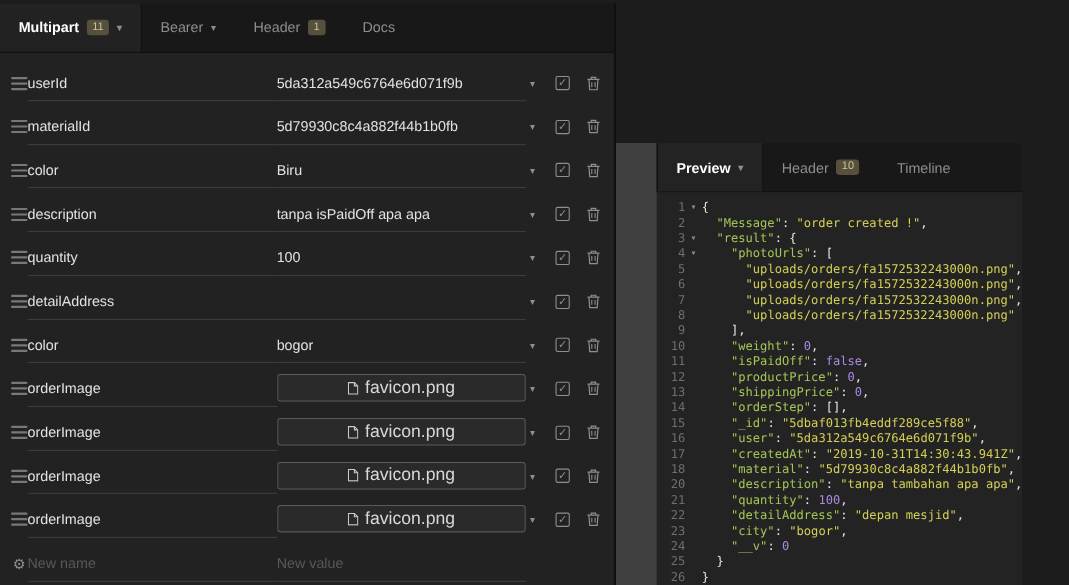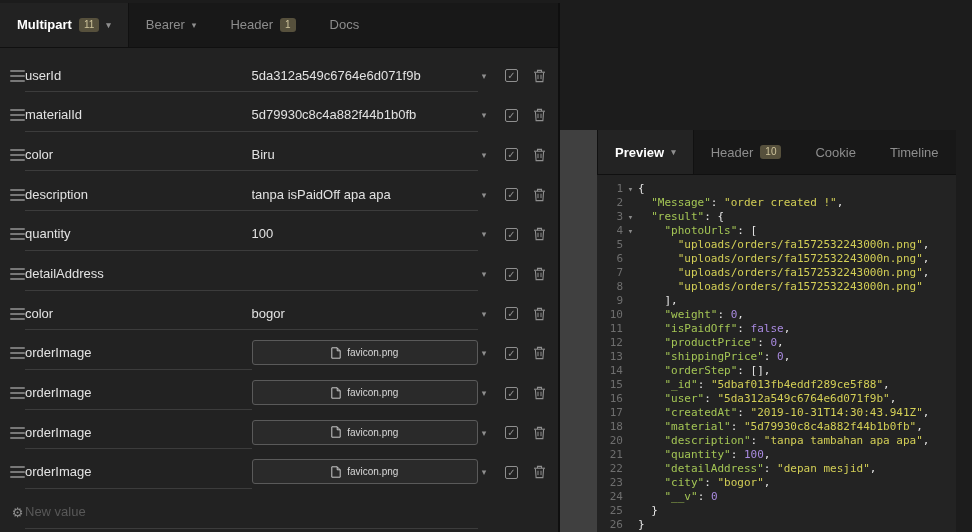--- a/index.html
+++ b/index.html
@@ -28,21 +28,21 @@
   .rows { flex:1; overflow:hidden; padding:8px 12px 0 10px; }
   .row { height:39.7px; display:flex; align-items:center; gap:0; }
   .drag { width:15px; display:flex; flex-direction:column; gap:3px; cursor:grab; }
   .drag i { display:block; height:2px; background:#787878; border-radius:1px; }
   .gear { width:15px; color:#8f8f8f; font-size:13px; text-align:center; }
   .field { flex:1; height:33px; display:flex; align-items:center; border-bottom:1px solid #3c3c3c; color:#e2e2e2; overflow:hidden; white-space:nowrap; }
   .field.file { border-bottom-color:transparent; }
   .placeholder { color:#585858; }
   .file-btn {
     width:100%; height:25px; background:#2a2a2a; border:1px solid #5a5a5a; border-radius:3px;
-    color:#d8d8d8; font-size:10px; font-family:"Liberation Sans", sans-serif;
+    color:#d8d8d8; font-size:16px; font-family:"Liberation Sans", sans-serif;
     display:flex; align-items:center; justify-content:center; gap:6px; cursor:pointer;
   }
   .controls { flex:0 0 68px; display:flex; align-items:center; justify-content:space-between; }
   .chev { color:#8f8f8f; font-size:9px; width:12px; text-align:center; cursor:pointer; }
   .chk { width:13px; height:13px; border:1px solid #8f8f8f; border-radius:2px; color:#8f8f8f; font-size:10px; line-height:11px; text-align:center; cursor:pointer; }
   .trash { width:13px; height:14px; display:flex; align-items:center; cursor:pointer; }
 
   
   .code { flex:1; overflow:hidden; padding:7px 0 0 4px; background:#232323;
           font-family:"DejaVu Sans Mono", monospace; font-size:11px; line-height:14px; }
@@ -373,39 +373,39 @@
                 <path d="M4.5 3V1.4h4V3" stroke="#8f8f8f" stroke-width="1.1"></path>
                 <path d="M2.4 3.6l.7 9h6.8l.7-9" stroke="#8f8f8f" stroke-width="1.1"></path>
                 <path d="M5 5.7v4.4M8 5.7v4.4" stroke="#8f8f8f"></path>
               </svg>
             </span>
           </div>
         </div>
         <div class="row new-row" id="new-row">
         <span class="gear">⚙</span>
         <div class="field">
+          <span class="placeholder">New name</span>
+        </div>
+        <div class="field">
           <span class="placeholder">New value</span>
         </div>
         <div class="controls"></div>
       </div>
     </div>
   </div>
 
   <div class="right-pane">
     <div class="tabbar" id="right-tabs">
         <div class="tab active">
           <span class="tab-label">Preview</span>
           <span class="caret">▾</span>
         </div>
         <div class="tab">
           <span class="tab-label">Header</span>
           <span class="badge">10</span>
-        </div>
-        <div class="tab">
-          <span class="tab-label">Cookie</span>
         </div>
         <div class="tab">
           <span class="tab-label">Timeline</span>
         </div>
       </div>
     <div class="code" id="code">
         <div class="cl"><span class="ln">1</span><span class="fold">▾</span><span class="ct"><span class="t-p">{</span></span></div>
         <div class="cl"><span class="ln">2</span><span class="fold"></span><span class="ct">  <span class="t-k">"Message"</span><span class="t-p">: </span><span class="t-s">"order created !"</span><span class="t-p">,</span></span></div>
         <div class="cl"><span class="ln">3</span><span class="fold">▾</span><span class="ct">  <span class="t-k">"result"</span><span class="t-p">: {</span></span></div>
         <div class="cl"><span class="ln">4</span><span class="fold">▾</span><span class="ct">    <span class="t-k">"photoUrls"</span><span class="t-p">: [</span></span></div>

